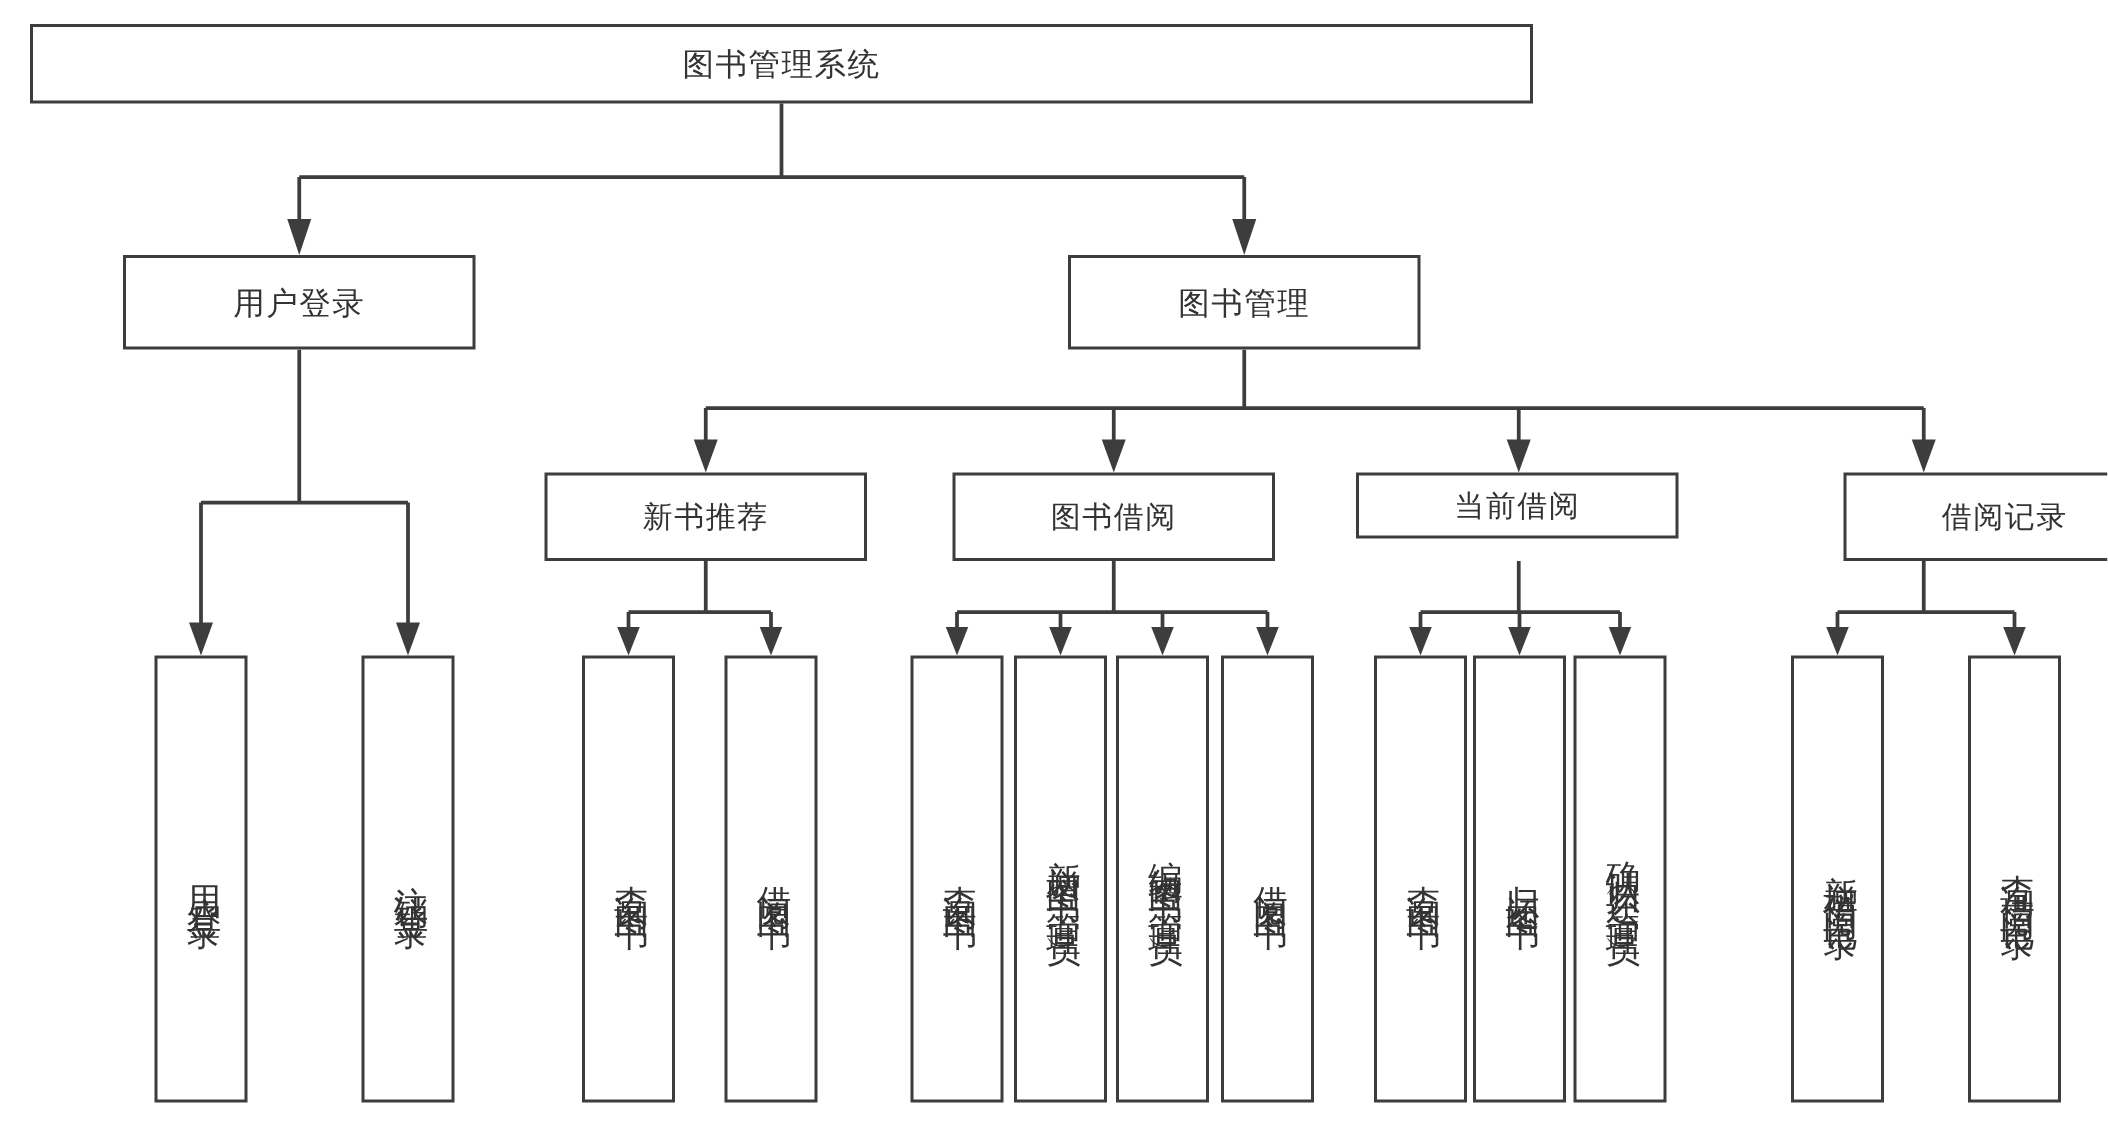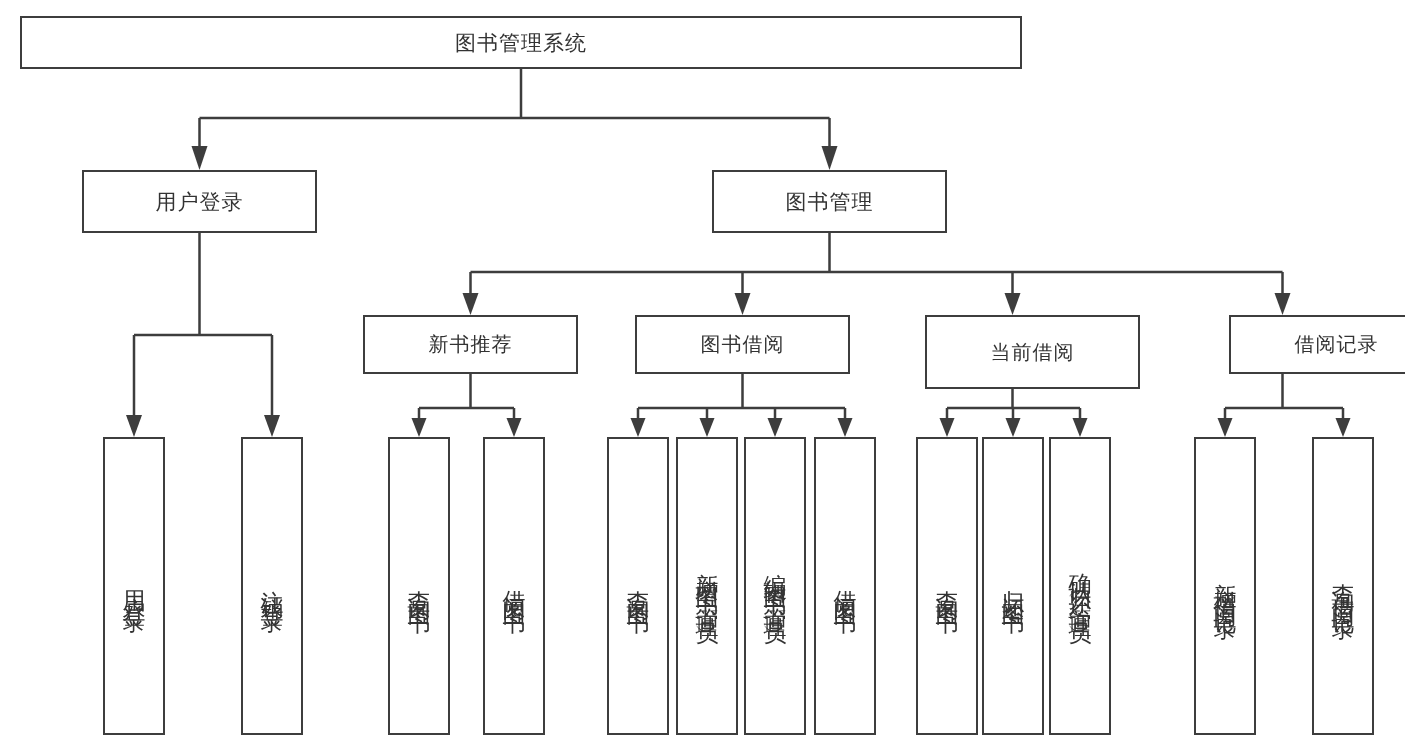--- a/index.html
+++ b/index.html
@@ -1,20 +1,20 @@
 <!DOCTYPE html>
 <html><head>
 <meta charset="utf-8">
 <style>
   html,body { margin:0; padding:0; background:#ffffff; }
   .canvas {
     position:relative;
     width:1405px; height:747px;
     background:#ffffff;
-    font-family:Liberation Serif, serif;
+    font-family:Liberation Mono, monospace;
     overflow:hidden;
   }
   svg.wires { position:absolute; left:0; top:0; z-index:1; }
   .node {
     position:absolute;
     box-sizing:border-box;
     background:#ffffff;
     border:2px solid #3d3d3d;
     color:#333333;
     display:flex;
@@ -90,21 +90,21 @@
   <div class="node lvl2" style="left:712px; top:170px; width:235px; height:63px;justify-content:center;">
     <span>图书管理</span>
   </div>
 
   <div class="node lvl3" style="left:635px; top:315px; width:215px; height:59px;">
     <span>图书借阅</span>
   </div>
   <div class="node lvl3" style="left:363px; top:315px; width:215px; height:59px;">
     <span>新书推荐</span>
   </div>
-  <div class="node lvl3" style="left:925px; top:315px; width:215px; height:74px;align-items:center;">
+  <div class="node lvl3" style="left:904px; top:315px; width:215px; height:44px;align-items:center;">
     <span>当前借阅</span>
   </div>
   <div class="node lvl3" style="left:1229px; top:315px; width:215px; height:59px;">
     <span>借阅记录</span>
   </div>
 
   <div class="node leaf" style="left:103px; top:437px; width:62px; height:298px;">
     <span>用户登录</span>
   </div>
   <div class="node leaf" style="left:241px; top:437px; width:62px; height:298px;">

